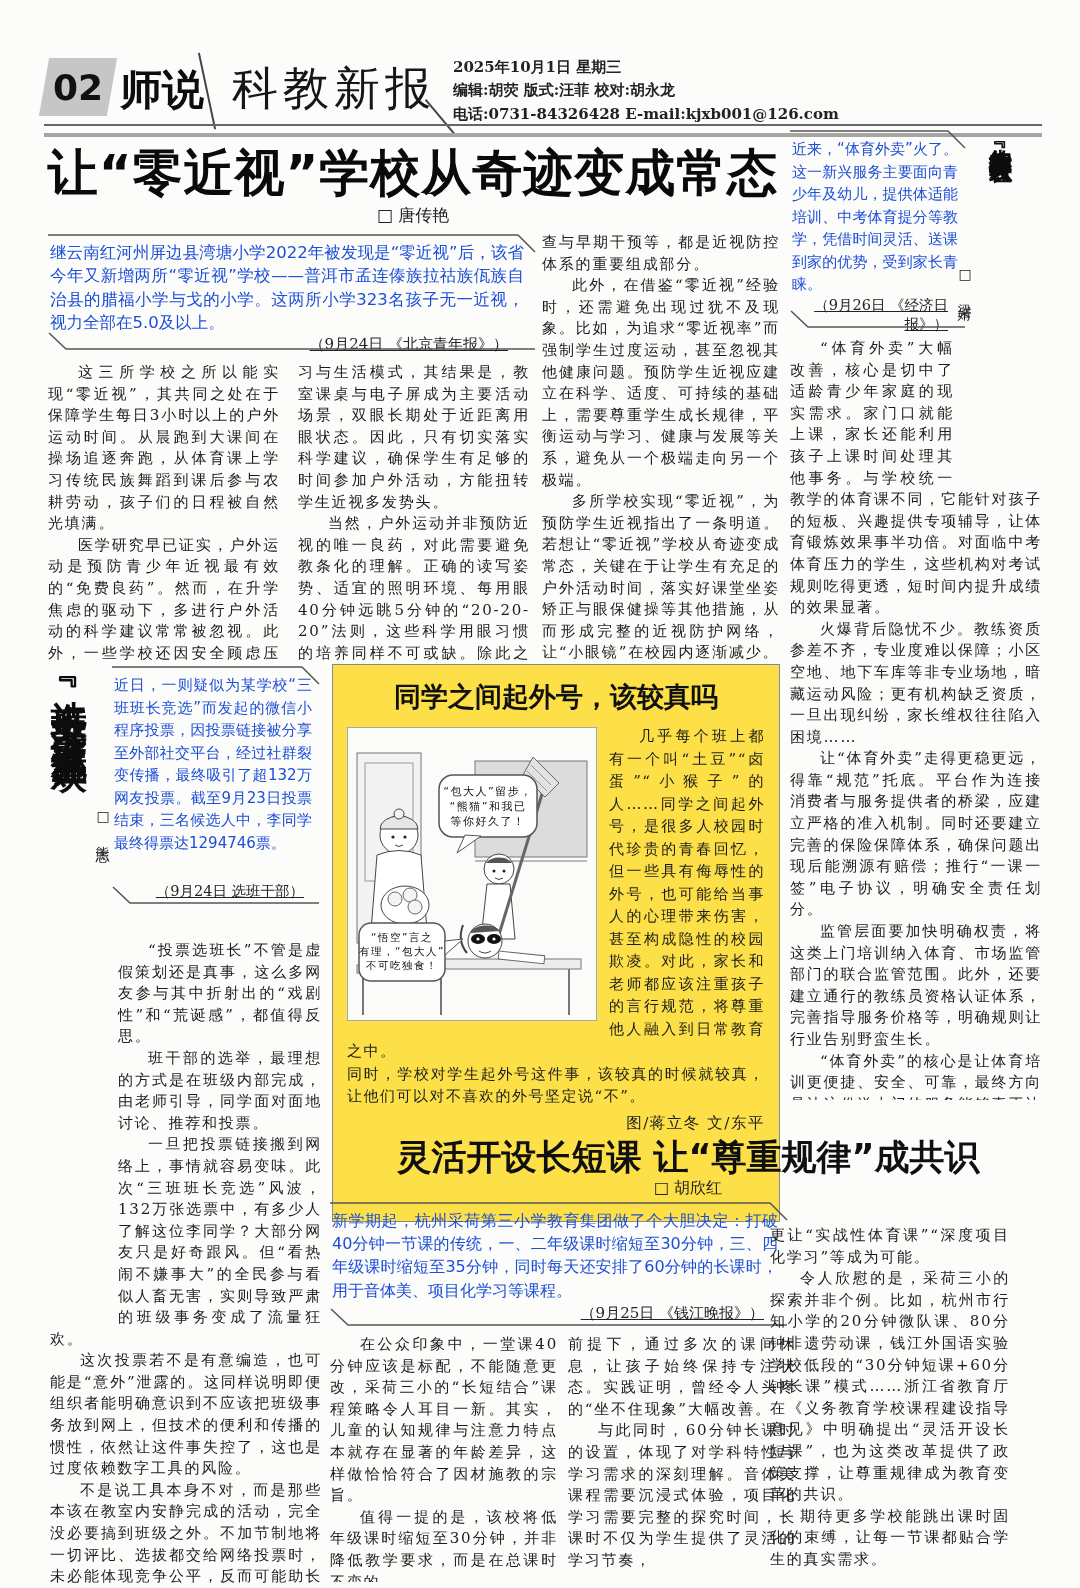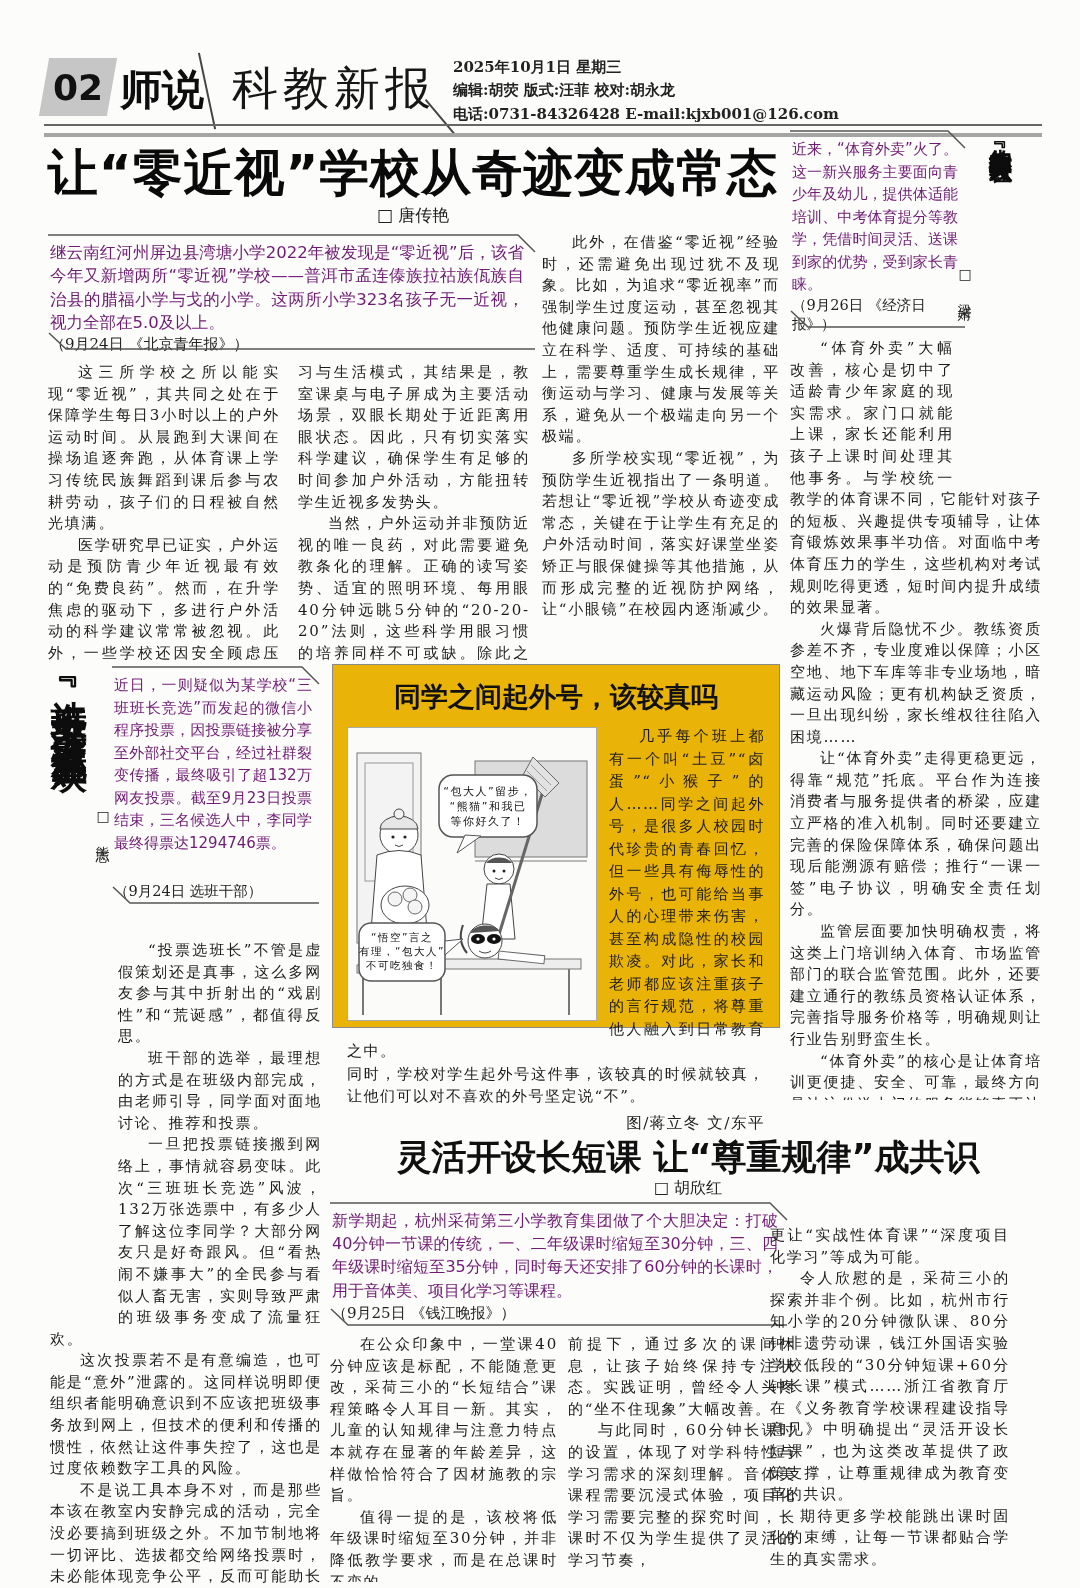--- a/index.html
+++ b/index.html
@@ -17,33 +17,33 @@
             letter-spacing:5px;color:#161616;}
   .header-info{left:453px;top:56px;font-size:15px;line-height:1.55;font-weight:600;color:#222;white-space:nowrap;}
   .header-rule{left:44px;top:124px;width:998px;height:7px;border-top:2px solid #666;border-bottom:4px solid #a5a5a5;}
 
   
   .headline-main{left:46px;top:140px;width:734px;text-align:center;font-family:"DejaVu Sans",sans-serif;
                  font-weight:900;font-size:50px;letter-spacing:1px;color:#0a0a0a;white-space:nowrap;}
   .byline{text-align:center;font-size:17px;color:#222;}
   .intro-box{position:absolute;display:flex;flex-direction:column;box-sizing:border-box;}
   .intro-box svg.frame{position:absolute;left:0;top:0;pointer-events:none;}
-  .intro-text{font-family:"DejaVu Sans",sans-serif;text-align:justify;color:#701a75;}
-  .cite{font-size:15px;color:#222;margin-top:auto;}
+  .intro-text{font-family:"DejaVu Sans",sans-serif;text-align:justify;color:#1d4ed8;}
+  .cite{text-align:right;font-size:15px;color:#222;margin-top:auto;text-decoration:underline;}
   .ncol{font-size:15px;letter-spacing:1.8px;line-height:1.44;text-align:justify;overflow:hidden;}
   .ncol p{margin:0;text-indent:2em;}
   .ncol p.cont{text-indent:0;}
   .vtitle{writing-mode:vertical-rl;font-family:"DejaVu Sans",sans-serif;font-weight:900;color:#0d0d0d;}
   .vauthor{writing-mode:vertical-rl;font-size:14px;letter-spacing:3px;color:#222;}
   .spacer-r{float:right;width:88px;height:136px;}
   .spacer-l{float:left;width:68px;height:388px;}
 
   
-  .center-box{left:332px;top:664px;width:448px;height:364px;border:1px solid #8a8a8a;box-sizing:border-box;
-              padding:10px 14px 6px;background:#eab308;}
+  .center-box{left:332px;top:664px;width:448px;height:558px;border:1px solid #8a8a8a;box-sizing:border-box;
+              padding:10px 14px 6px;background:#fde047;}
   .center-box h2{margin:4px 0 10px;text-align:center;font-family:"DejaVu Sans",sans-serif;
                  font-weight:900;font-size:27px;color:#111;}
   .box-flow{font-size:15px;letter-spacing:1.5px;line-height:1.5;text-align:justify;}
   .box-flow p{margin:0;}
   .box-flow p.lead{text-indent:2em;}
   .box-flow svg.cartoon{float:left;width:250px;height:294px;margin:2px 12px 4px 0;}
   .box-credit{text-align:right;font-size:15.5px;margin-top:4px;color:#222;}
 
   
   .headline-bottom{left:332px;top:1134px;width:712px;text-align:center;font-family:"DejaVu Sans",sans-serif;
@@ -82,20 +82,21 @@
 
   <div class="abs ncol" style="left:48px;top:362px;width:232px;height:298px;">
     <p>这三所学校之所以能实现“零近视”，其共同之处在于保障学生每日3小时以上的户外运动时间。从晨跑到大课间在操场追逐奔跑，从体育课上学习传统民族舞蹈到课后参与农耕劳动，孩子们的日程被自然光填满。</p>
     <p>医学研究早已证实，户外运动是预防青少年近视最有效的“免费良药”。然而，在升学焦虑的驱动下，多进行户外活动的科学建议常常被忽视。此外，一些学校还因安全顾虑压缩课间时长，孩子们被迫陷入室内化的学</p>
   </div>
   <div class="abs ncol" style="left:298px;top:362px;width:232px;height:298px;">
     <p class="cont">习与生活模式，其结果是，教室课桌与电子屏成为主要活动场景，双眼长期处于近距离用眼状态。因此，只有切实落实科学建议，确保学生有足够的时间参加户外活动，方能扭转学生近视多发势头。</p>
     <p>当然，户外运动并非预防近视的唯一良药，对此需要避免教条化的理解。正确的读写姿势、适宜的照明环境、每用眼40分钟远眺5分钟的“20-20-20”法则，这些科学用眼习惯的培养同样不可或缺。除此之外，定期视力检</p>
   </div>
   <div class="abs ncol" style="left:542px;top:232px;width:238px;height:430px;">
+    <p class="cont">查与早期干预等，都是近视防控体系的重要组成部分。</p>
     <p>此外，在借鉴“零近视”经验时，还需避免出现过犹不及现象。比如，为追求“零近视率”而强制学生过度运动，甚至忽视其他健康问题。预防学生近视应建立在科学、适度、可持续的基础上，需要尊重学生成长规律，平衡运动与学习、健康与发展等关系，避免从一个极端走向另一个极端。</p>
     <p>多所学校实现“零近视”，为预防学生近视指出了一条明道。若想让“零近视”学校从奇迹变成常态，关键在于让学生有充足的户外活动时间，落实好课堂坐姿矫正与眼保健操等其他措施，从而形成完整的近视防护网络，让“小眼镜”在校园内逐渐减少。</p>
   </div>
 
   <div class="abs vtitle" style="left:986px;top:130px;height:345px;font-size:23px;letter-spacing:1px;">走红的『体育外卖』何以长红</div>
   <div class="abs vauthor" style="left:956px;top:266px;height:100px;">□ 梁婧</div>
 
   <div class="intro-box" style="left:790px;top:130px;width:176px;height:198px;padding:8px 8px 3px 2px;">
     <svg class="frame" width="176" height="198">
       <path d="M0,1 H158 L175,18" fill="none" stroke="#555" stroke-width="1.5"></path>

